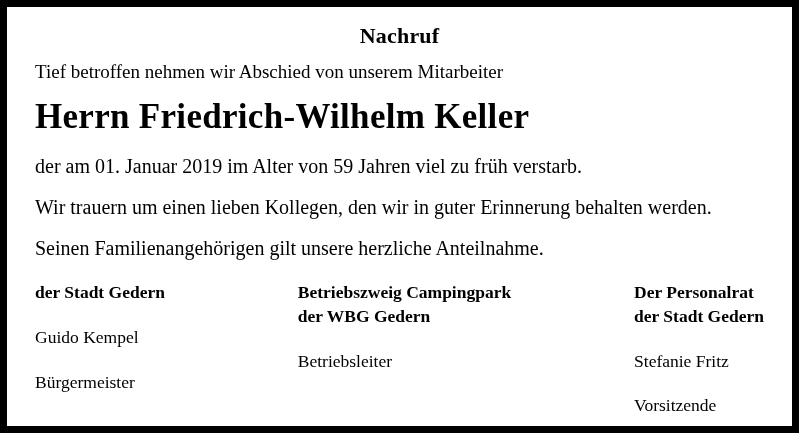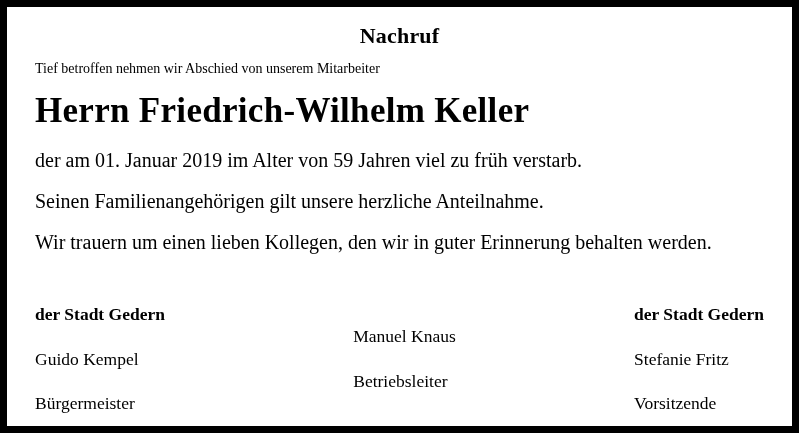--- a/index.html
+++ b/index.html
@@ -25,21 +25,21 @@
     flex-direction: column;
   }
   .headline {
     text-align: center;
     font-weight: bold;
     font-size: 22px;
     letter-spacing: 0.2px;
     margin: 4px 0 12px 0;
   }
   .intro {
-    font-size: 14px;
+    font-size: 19px;
     margin: 0 0 4px 0;
   }
   .name {
     text-align: left;
     font-weight: bold;
     font-size: 35px;
     letter-spacing: 0.3px;
     margin: 10px 0 16px 0;
     white-space: nowrap;
   }
@@ -86,47 +86,51 @@
 
   <div class="headline">Nachruf</div>
 
   <div class="intro">Tief betroffen nehmen wir Abschied von unserem Mitarbeiter</div>
 
   <div class="name">Herrn Friedrich-Wilhelm Keller</div>
 
   <div class="para">der am 01. Januar 2019 im Alter von 59 Jahren viel zu früh verstarb.</div>
 
 
+  <div class="para tight">Wir trauern um einen lieben Kollegen, den wir in guter Erinnerung behalten werden.</div>
+
   <div class="para tight">Seinen Familienangehörigen gilt unsere herzliche Anteilnahme.</div>
-
-  <div class="para tight">Wir trauern um einen lieben Kollegen, den wir in guter Erinnerung behalten werden.</div>
 
   <div class="spacer"></div>
 
   <div class="signatures">
 
     <div class="sig left">
       <div class="org">
         <div>der Stadt Gedern</div>
       </div>
       <div class="person">
         <div>Guido Kempel</div>
         <div>Bürgermeister</div>
       </div>
     </div>
 
     <div class="sig center">
+      <div class="org">
+        <div>Betriebszweig Campingpark</div>
+        <div>der WBG Gedern</div>
+      </div>
       <div class="person">
-        <div>Manuel Knaus</div>
         <div>Betriebsleiter</div>
       </div>
     </div>
 
     <div class="sig right">
       <div class="org">
+        <div>Der Personalrat</div>
         <div>der Stadt Gedern</div>
       </div>
       <div class="person">
         <div>Stefanie Fritz</div>
         <div>Vorsitzende</div>
       </div>
     </div>
 
   </div>
 </div>

